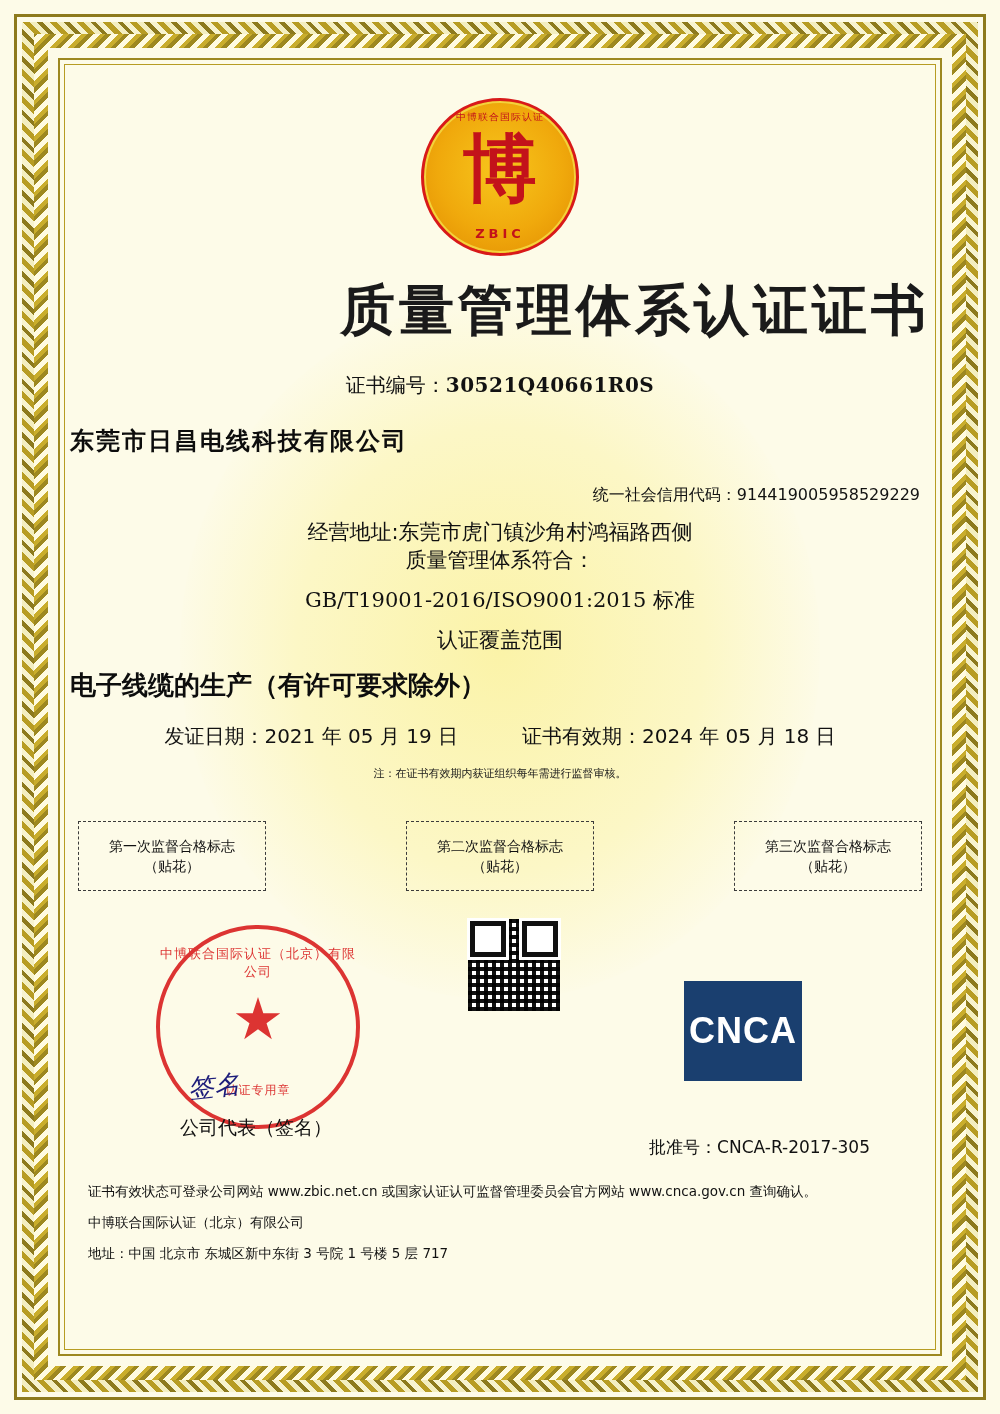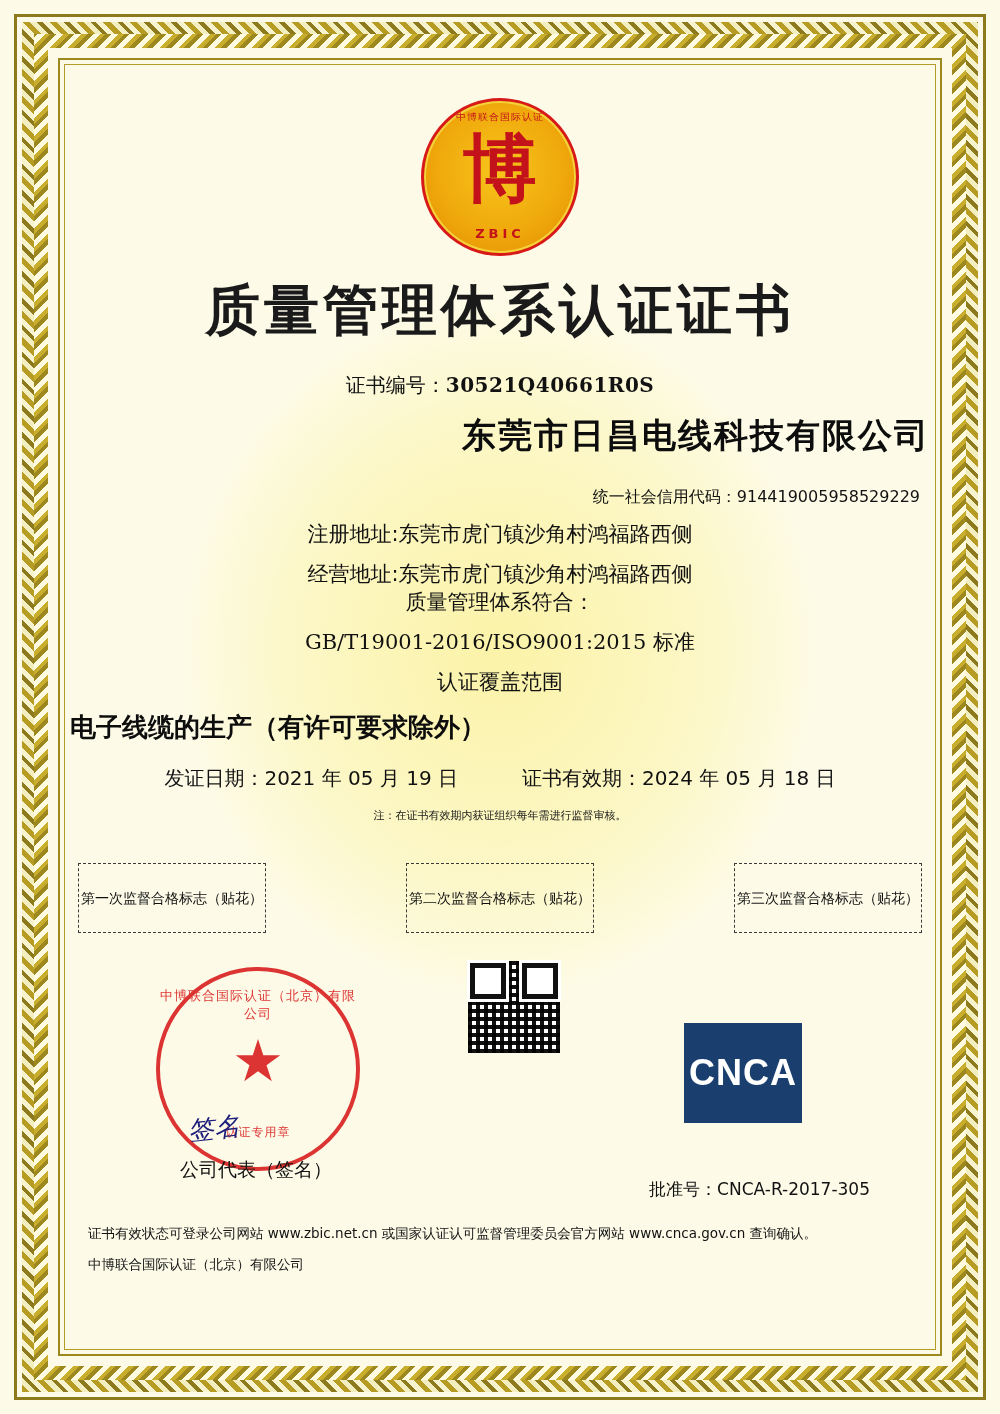--- a/index.html
+++ b/index.html
@@ -118,21 +118,21 @@
     font-size: 13px;
     color: #c3121a;
     letter-spacing: 4px;
     font-weight: bold;
     font-family: "DejaVu Sans", sans-serif;
   }
 
   
   .cert-title {
     margin-top: 18px;
-    text-align: center;
+    text-align: right;
     font-size: 55px;
     letter-spacing: 4px;
     font-weight: bold;
     color: #1a1a1a;
     font-family: "DejaVu Sans", "Liberation Sans", sans-serif;
   }
   .cert-no {
     margin-top: 24px;
     text-align: center;
     font-size: 20px;
@@ -143,23 +143,23 @@
 
   .hereby {
     margin-top: 16px;
     text-align: center;
     font-size: 23px;
     letter-spacing: 10px;
     color: #111;
     font-family: "DejaVu Sans", sans-serif;
   }
   .company {
-    margin-top: 14px;
-    text-align: right;
-    font-size: 34px;
+    margin-top: 26px;
+    text-align: left;
+    font-size: 24px;
     font-weight: bold;
     letter-spacing: 2px;
     color: #0d0d0d;
     font-family: "DejaVu Sans", sans-serif;
   }
   .credit-code {
     margin-top: 28px;
     text-align: right;
     padding-right: 10px;
     font-size: 16px;
@@ -224,21 +224,21 @@
     margin-top: 40px;
     display: flex;
     justify-content: space-between;
     padding: 0 8px;
   }
   .surv-box {
     width: 186px;
     height: 68px;
     border: 1px dashed #3b3b3b;
     display: flex;
-    flex-direction: row;
+    flex-direction: column;
     align-items: center;
     justify-content: center;
     font-size: 14px;
     color: #111;
     line-height: 20px;
     font-family: "DejaVu Sans", sans-serif;
   }
 
   
   .bottom {
@@ -394,21 +394,20 @@
 
     <div class="cert-no">
       <span>证书编号：</span><b>30521Q40661R0S</b>
     </div>
 
 
     <div class="company">东莞市日昌电线科技有限公司</div>
 
     <div class="credit-code">统一社会信用代码：914419005958529229</div>
 
-    <div class="addr-line">注册地址:东莞市虎门镇沙角村鸿福路西侧</div>
     <div class="addr-line">经营地址:东莞市虎门镇沙角村鸿福路西侧</div>
 
     <div class="std-title">质量管理体系符合：</div>
     <div class="std-line">GB/T19001-2016/ISO9001:2015 标准</div>
 
     <div class="scope-title">认证覆盖范围</div>
     <div class="scope-text">电子线缆的生产（有许可要求除外）</div>
 
     <div class="dates">
       <div>发证日期：2021 年 05 月 19 日</div>
@@ -450,16 +449,17 @@
         <span>CN</span>
         <span>CA</span>
       </div>
 
       <div class="approval">批准号：CNCA-R-2017-305</div>
     </div>
 
     <div class="footer">
       <div>证书有效状态可登录公司网站 www.zbic.net.cn 或国家认证认可监督管理委员会官方网站 www.cnca.gov.cn 查询确认。</div>
       <div>中博联合国际认证（北京）有限公司</div>
+      <div>地址：中国  北京市  东城区新中东街 3 号院 1 号楼 5 层 717</div>
     </div>
 
   </div>
 </div>
 
 </body></html>

